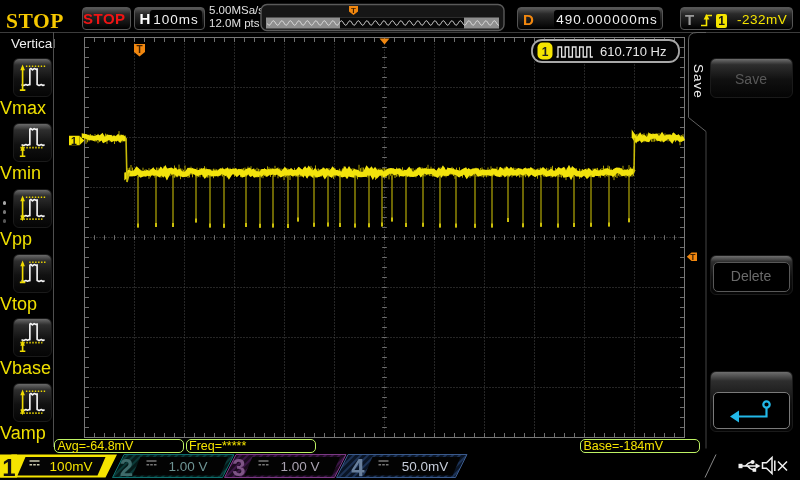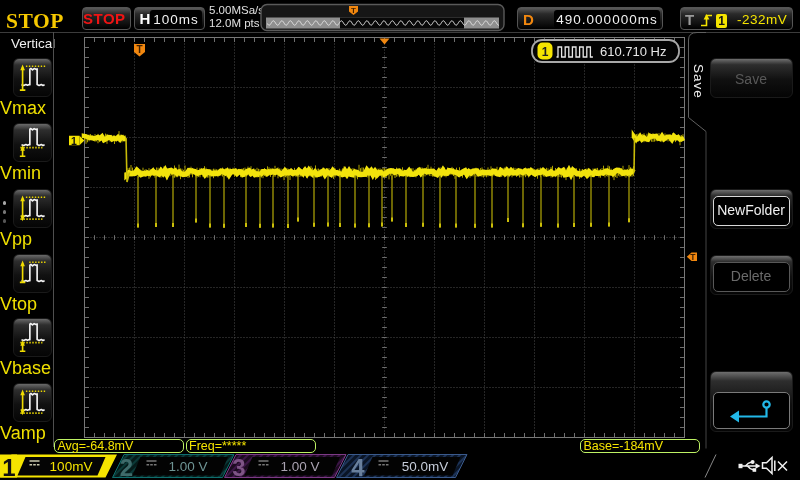--- a/index.html
+++ b/index.html
@@ -182,21 +182,20 @@
       <rect x="537.5" y="42.5" width="15" height="17" rx="5" fill="#f5e400"></rect>
       <text x="545" y="55.5" font-size="12" font-weight="bold" fill="#222" text-anchor="middle">1</text>
       <path d="M556.5,57h1.5v-10h3.6v10h3.6v-10h3.6v10h3.6v-10h3.6v10h3.6v-10h3.6v10h3.6v-10h3.6v10h2.5" stroke="#e8e8e8" stroke-width="1.3" fill="none"></path>
       <text x="600" y="56" font-size="13" fill="#e8e8e8">610.710 Hz</text>
     <path d="M706,32.5 697,32.5 Q688.5,32.5 688.5,40 V117.5 L706,131.5" stroke="#606060" stroke-width="1" fill="none"></path>
       <path d="M706,131.5 V448.5" stroke="#454545" stroke-width="1" fill="none"></path>
   </svg>
 
   <div class="abs" id="savetab">Save</div>
   <div class="rbtn" style="top:57.5px"><span style="color:#585858">Save</span></div>
-    <div class="rbtn" style="top:188.5px"><div class="rinner" style="border-color:#d8d8d8"></div><span style="color:#f0f0f0">NewFolder</span></div>
     <div class="rbtn" style="top:254.5px"><div class="rinner" style="border-color:#585858"></div><span style="color:#6a6a6a">Delete</span></div>
     <div class="rbtn" style="top:371px;height:61px">
       <div class="rinner" style="border-color:#7a7a7a;top:20px;height:37px"></div>
       <svg width="83" height="61" viewBox="0 0 83 61" style="position:absolute;left:0;top:0">
         <path d="M26,44.5H55.5V35" stroke="#22b8e8" stroke-width="2.2" fill="none"></path>
         <circle cx="55.5" cy="32.5" r="3.2" stroke="#22b8e8" stroke-width="2.2" fill="none"></circle>
         <polygon points="19,44.5 28,38.5 28,50.5" fill="#22b8e8"></polygon>
       </svg>
     </div>
   <div class="mbox" style="left:54px;width:130px">Avg=-64.8mV</div>

